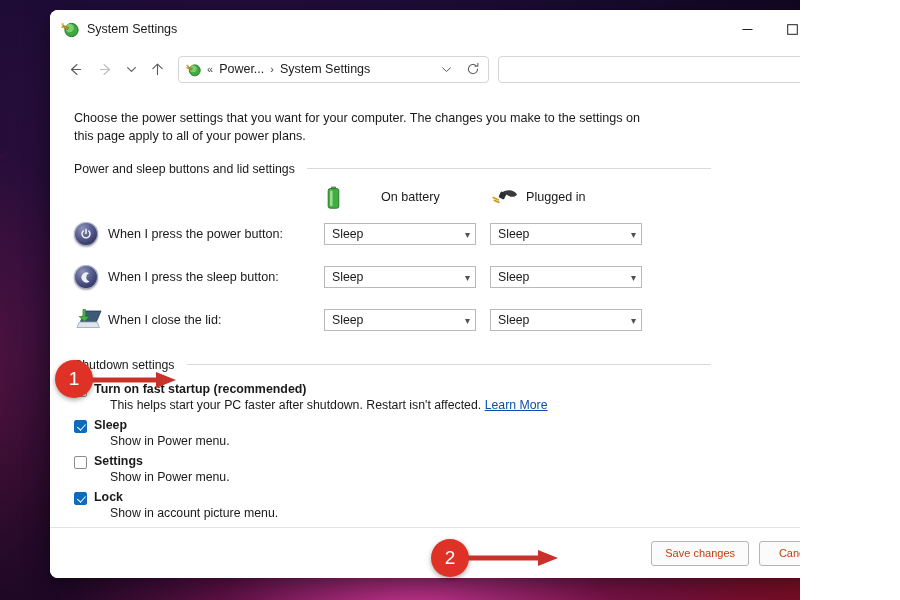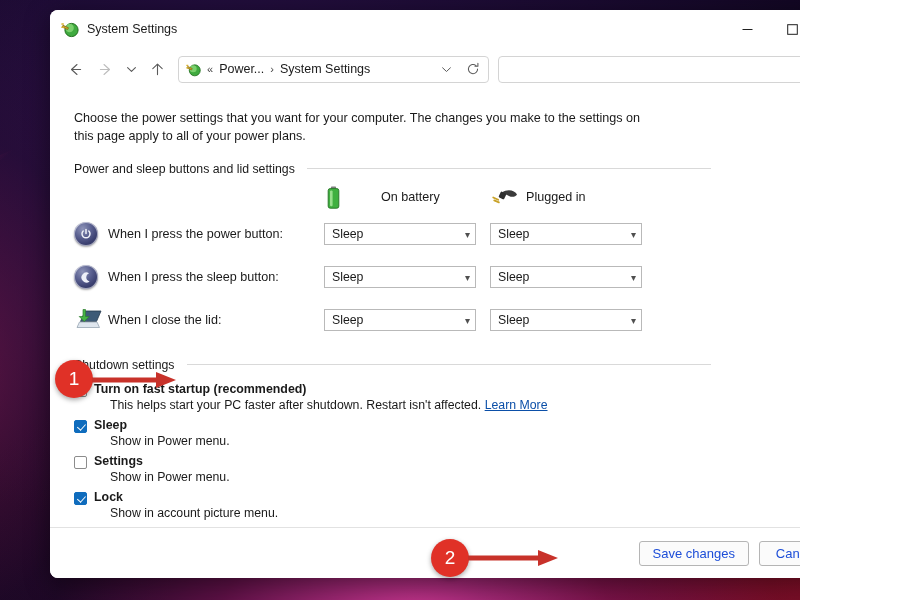--- a/index.html
+++ b/index.html
@@ -253,22 +253,22 @@
     background: #ffffff;
   }
   .btn {
     height: 25px;
     min-width: 74px;
     padding: 0 13px;
     border: 1px solid #b5b5b5;
     border-radius: 3px;
     background: #fbfbfb;
     font-family: "Liberation Sans", sans-serif;
-    font-size: 13px;
-    color: #1d4ed8;
+    font-size: 11px;
+    color: #c2410c;
     display: flex; align-items: center; justify-content: center;
   }
 
   
   .ann { position: absolute; z-index: 40; }
   .ann-circle {
     width: 38px; height: 38px; border-radius: 50%;
     background: #e03127;
     color: #fff;
     display: flex; align-items: center; justify-content: center;

